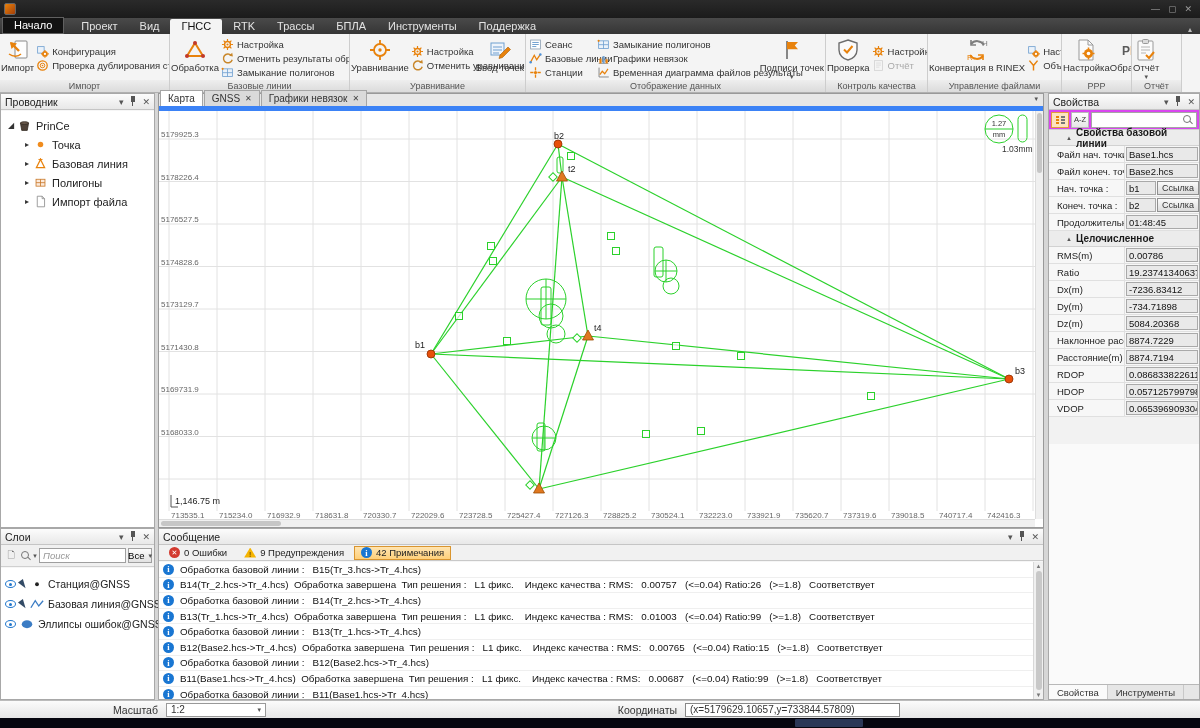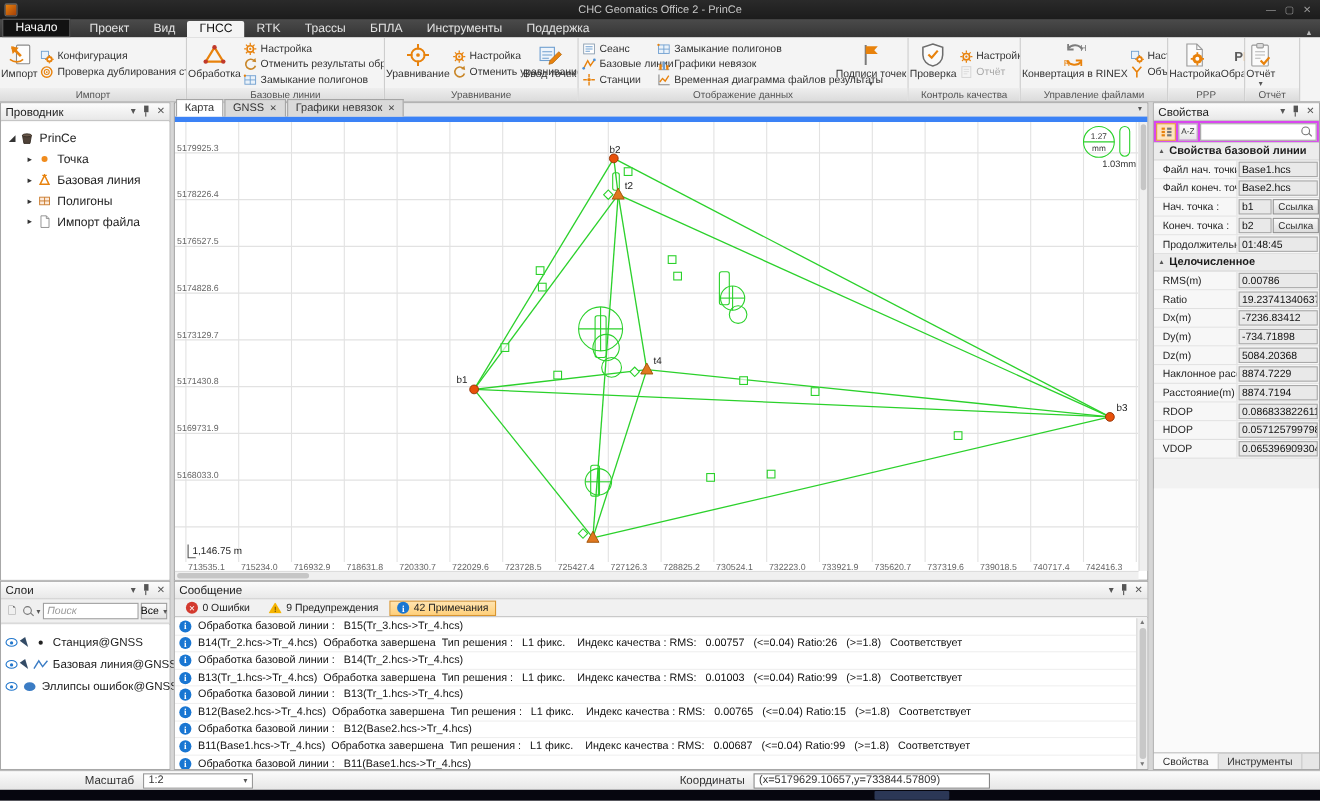--- a/index.html
+++ b/index.html
@@ -85,21 +85,21 @@
   #props {left:1048px;top:93px;width:152px;height:607px;background:#f2f2f2;}
   .ptool {height:20px;display:flex;align-items:center;gap:2px;padding:1px 2px;background:#d946ef;border-bottom:1px solid #cfcfcf;}
   .ptool .tbtn {width:18px;height:16px;border:1px solid #b9b9b9;background:linear-gradient(#fff,#e6e6e6);display:flex;align-items:center;justify-content:center;font-size:7.5px;color:#333;flex:none;}
   .ptool .tbtn.on {background:#fde3c0;border-color:#e09b3d;}
   .catbars {display:inline-block;width:9px;height:8px;background:linear-gradient(#e8820c,#e8820c) 0 0/3px 2px no-repeat,linear-gradient(#777,#777) 5px 0/4px 2px no-repeat,linear-gradient(#e8820c,#e8820c) 0 3px/3px 2px no-repeat,linear-gradient(#777,#777) 5px 3px/4px 2px no-repeat,linear-gradient(#e8820c,#e8820c) 0 6px/3px 2px no-repeat,linear-gradient(#777,#777) 5px 6px/4px 2px no-repeat;}
   .psearch {flex:1;height:16px;background:#fff;border:1px solid #a5a5a5;display:flex;align-items:center;padding:0 3px;min-width:0;}
   .psearch input {border:none;outline:none;flex:1;min-width:0;font-size:9px;background:transparent;}
   .mag {width:10px;height:10px;position:relative;flex:none;}
   .mag::before {content:"";position:absolute;width:6px;height:6px;border:1.4px solid #777;border-radius:50%;left:0;top:0;}
   .mag::after {content:"";position:absolute;width:4px;height:1.4px;background:#777;transform:rotate(45deg);left:5.5px;top:7px;}
-  .psec {height:16px;background:#ececec;border-bottom:1px solid #d2d2d2;font-size:10px;font-weight:bold;display:flex;align-items:center;padding-left:4px;color:#1a1a1a;gap:4px;}
+  .psec {height:16px;background:#ececec;border-bottom:1px solid #d2d2d2;font-size:10px;font-weight:bold;display:flex;align-items:center;padding-left:17px;color:#1a1a1a;gap:4px;}
   .psec .car {font-size:6px;color:#555;}
   .prow {display:flex;height:17px;border-bottom:1px solid #e0e0e0;background:#f7f7f7;align-items:stretch;}
   .plabel {width:76px;flex:none;font-size:9.5px;color:#222;padding:3px 1px 0 8px;white-space:nowrap;overflow:hidden;border-right:1px solid #e0e0e0;}
   .pval {flex:1;margin:1px;background:#e9e9e9;border:1px solid #a9a9a9;font-size:9.5px;color:#111;padding:1px 2px;white-space:nowrap;overflow:hidden;min-width:0;}
   .pval.short {flex:none;width:30px;}
   .pbtn {flex:1;margin:1px 0;background:linear-gradient(#fafafa,#dcdcdc);border:1px solid #909090;font-size:9px;color:#333;text-align:center;line-height:13px;white-space:nowrap;overflow:hidden;}
   #props .pfill {position:absolute;left:0;right:0;bottom:15px;top:auto;height:240px;background:#fafafa;}
   .ptabs {position:absolute;left:0;right:0;bottom:0;height:15px;background:#e6e6e6;border-top:1px solid #b8b8b8;display:flex;}
   .ptab {padding:0 8px;font-size:9.5px;color:#333;display:flex;align-items:center;border-right:1px solid #c8c8c8;}
   .ptab.active {background:#fafafa;}
@@ -113,35 +113,34 @@
   .warn-ic {width:12px;height:10px;background:#f5b400;clip-path:polygon(50% 0,100% 100%,0 100%);display:inline-flex;align-items:flex-end;justify-content:center;color:#7a5200;font-size:7px;font-weight:bold;flex:none;}
   .info-ic {width:11px;height:11px;border-radius:50%;background:#1976d2;color:#fff;font-size:8.5px;font-weight:bold;font-family:"Liberation Serif",serif;display:inline-flex;align-items:center;justify-content:center;flex:none;}
   .mbody {position:absolute;top:33px;left:0;right:10px;bottom:0;background:#fff;overflow:hidden;}
   .mrow {display:flex;align-items:center;height:15.6px;border-bottom:1px solid #efefef;font-size:9.8px;color:#111;white-space:pre;overflow:hidden;}
   .mrow .info-ic {margin:0 6px 0 4px;}
   .mvscroll {position:absolute;right:0;top:33px;bottom:0;width:10px;background:#f0f0f0;border-left:1px solid #d8d8d8;display:flex;flex-direction:column;align-items:center;justify-content:space-between;font-size:6px;color:#777;padding:1px 0;}
   .mvscroll .thumb {width:6px;flex:1;margin:2px 0;background:#c8c8c8;border-radius:3px;}
 
   
   #statusbar {position:absolute;left:0;top:700px;right:0;height:18px;background:linear-gradient(#fbfbfb,#e6e6e6);border-top:1px solid #bbb;display:flex;align-items:center;font-size:10.5px;color:#333;}
-  #statusbar .lbl {margin-left:77px;}
+  #statusbar .lbl {margin-left:113px;}
   .scale-box {margin-left:8px;width:100px;height:14px;background:#fff;border:1px solid #999;font-size:10px;display:flex;align-items:center;padding:0 4px;justify-content:space-between;}
   .coord-lbl {margin-left:auto;}
   .coord-box {margin:0 300px 0 8px;width:215px;height:14px;background:#fff;border:1px solid #888;font-size:10px;display:flex;align-items:center;padding:0 4px;white-space:nowrap;overflow:hidden;}
   #taskbar {position:absolute;left:0;top:718px;right:0;height:10px;background:#06060f;}
   #taskbar .tbitem {position:absolute;left:795px;top:1px;width:68px;height:8px;background:#2b3756;border-radius:1px;}
 </style>
 </head>
 <body>
 
 <div id="app">
 
   <div id="titlebar">
     <div class="app-ico"></div>
-    <div class="title-text">CHC Geomatics Office 2 - PrinCe</div>
     <div class="win-btns">
       <span>—</span>
       <span>▢</span>
       <span>✕</span>
     </div>
   </div>
 
   <div id="menubar">
 
   <div class="mtab app">Начало</div>

